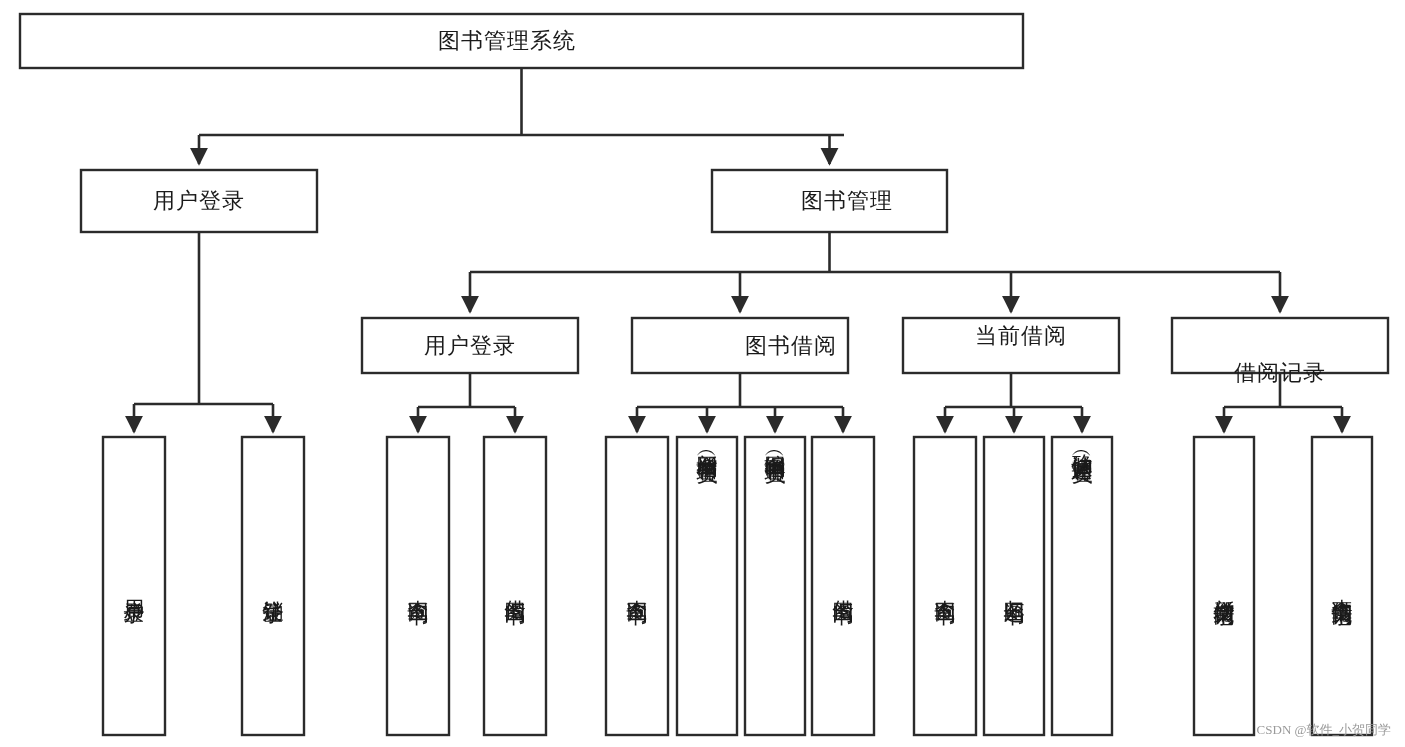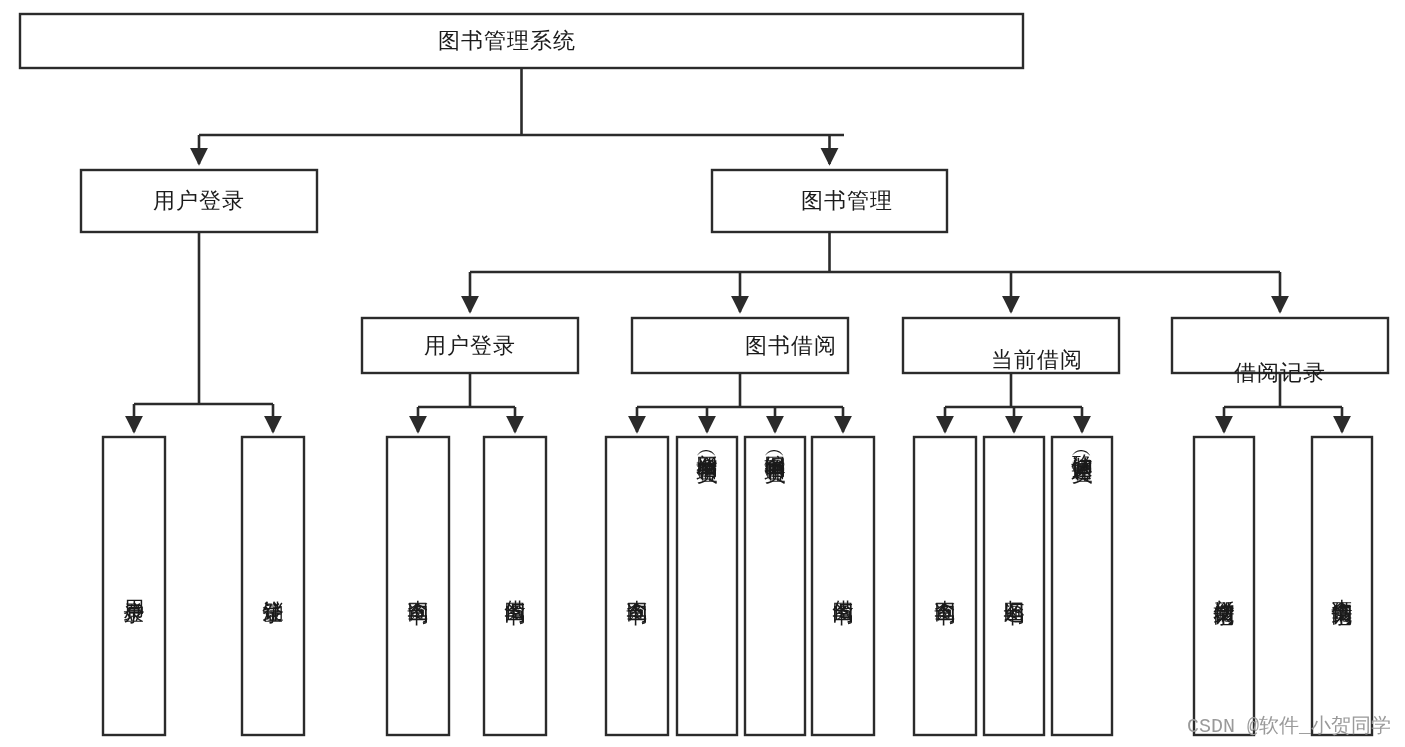--- a/index.html
+++ b/index.html
@@ -66,22 +66,22 @@
     font-family: "DejaVu Sans", "Liberation Sans", sans-serif;
     font-size: 22px;
     color: #1a1a1a;
     letter-spacing: 1px;
     white-space: nowrap;
   }
   .watermark {
     position: absolute;
     right: 14px;
     bottom: 8px;
-    font-family: Liberation Mono, monospace;
-    font-size: 20px;
+    font-family: Liberation Serif, serif;
+    font-size: 13px;
     color: #9a9a9a;
     white-space: nowrap;
     pointer-events: none;
   }
 </style>
 </head>
 <body>
 
 <div id="diagram-root">
 
@@ -185,21 +185,21 @@
   <div class="hlabel-box" style="left:712px; top:170px; width:270px; height:62px;">
     <span class="hlabel-text">图书管理</span>
   </div>
 
   <div class="hlabel-box" style="left:362px; top:318px; width:216px; height:55px;">
     <span class="hlabel-text">用户登录</span>
   </div>
   <div class="hlabel-box" style="left:632px; top:318px; width:224px; height:55px;padding-left:47px;">
     <span class="hlabel-text">图书借阅</span>
   </div>
-  <div class="hlabel-box" style="left:903px; top:332px; width:236px; height:55px;margin-left:16px;">
+  <div class="hlabel-box" style="left:903px; top:308px; width:236px; height:55px;">
     <span class="hlabel-text">当前借阅</span>
   </div>
   <div class="hlabel-box" style="left:1172px; top:318px; width:216px; height:55px;margin-top:27px;">
     <span class="hlabel-text">借阅记录</span>
   </div>
 
   <div class="vlabel-box" style="left:103px; top:437px; width:62px; height:298px;">
     <span class="vlabel-text">用户登录</span>
   </div>
   <div class="vlabel-box" style="left:242px; top:437px; width:62px; height:298px;">

